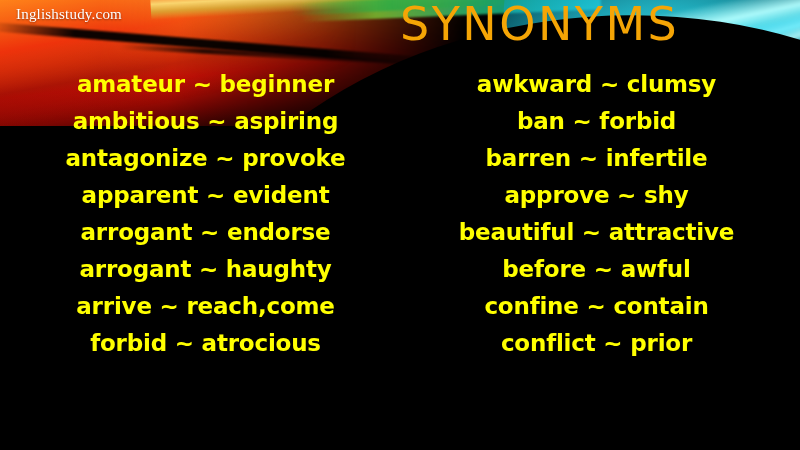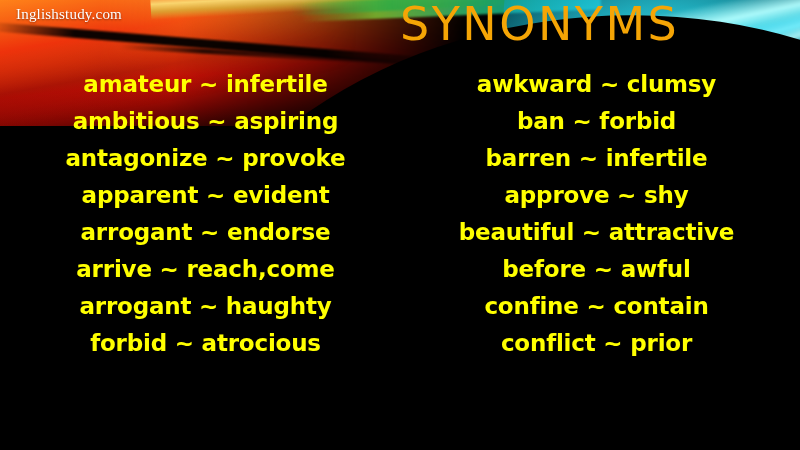--- a/index.html
+++ b/index.html
@@ -274,27 +274,27 @@
   <div class="bg-layer black-curve"></div>
   <div class="bg-layer black-floor"></div>
 
   <div class="watermark">Inglishstudy.com</div>
 
   <div class="title">SYNONYMS</div>
 
   <div class="columns">
 
     <div class="column col-left">
-      <div class="entry">amateur ~ infertile</div>
+      <div class="entry">amateur ~ beginner</div>
       <div class="entry">ambitious ~ aspiring</div>
       <div class="entry">antagonize ~ provoke</div>
       <div class="entry">apparent ~ evident</div>
       <div class="entry">arrogant ~ endorse</div>
+      <div class="entry">arrogant ~ haughty</div>
       <div class="entry">arrive ~ reach,come</div>
-      <div class="entry">arrogant ~ haughty</div>
       <div class="entry">forbid ~ atrocious</div>
     </div>
 
     <div class="column col-right">
       <div class="entry">awkward ~ clumsy</div>
       <div class="entry">ban ~ forbid</div>
       <div class="entry">barren ~ infertile</div>
       <div class="entry">approve ~ shy</div>
       <div class="entry">beautiful ~ attractive</div>
       <div class="entry">before ~ awful</div>

